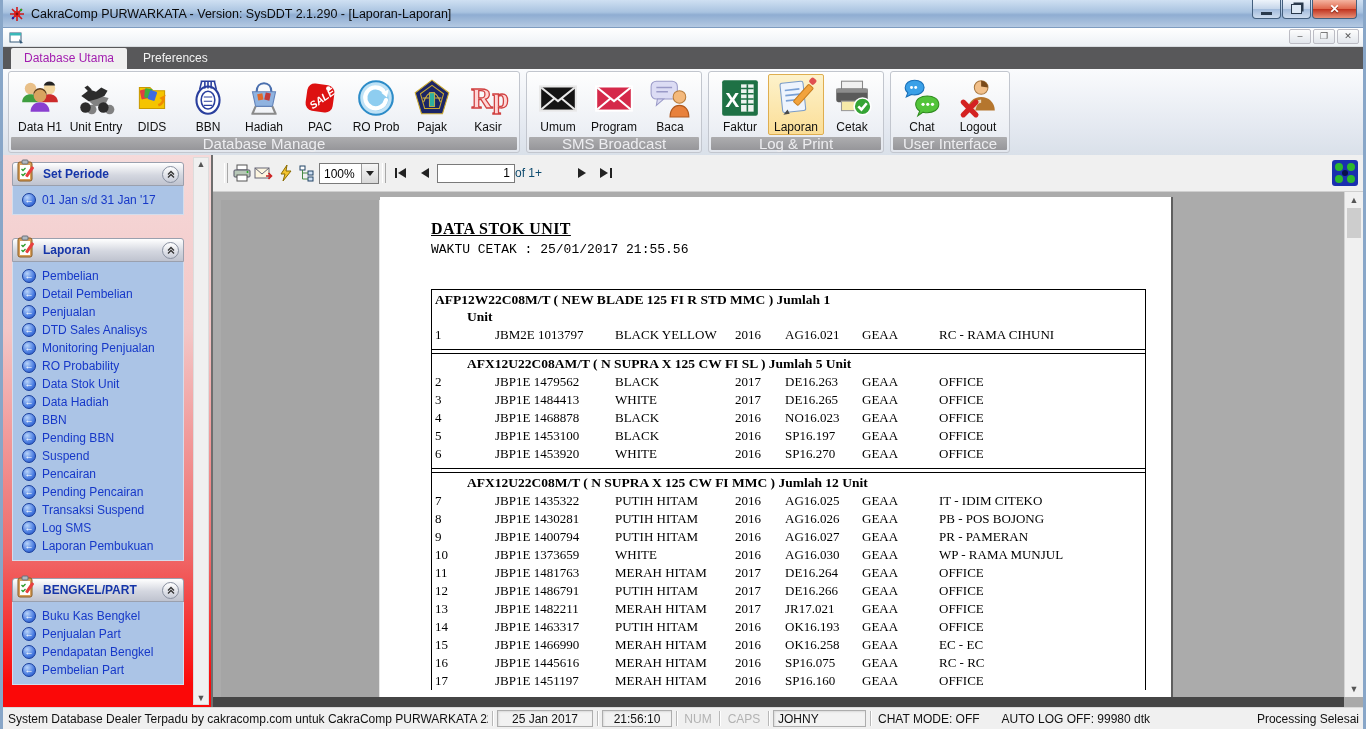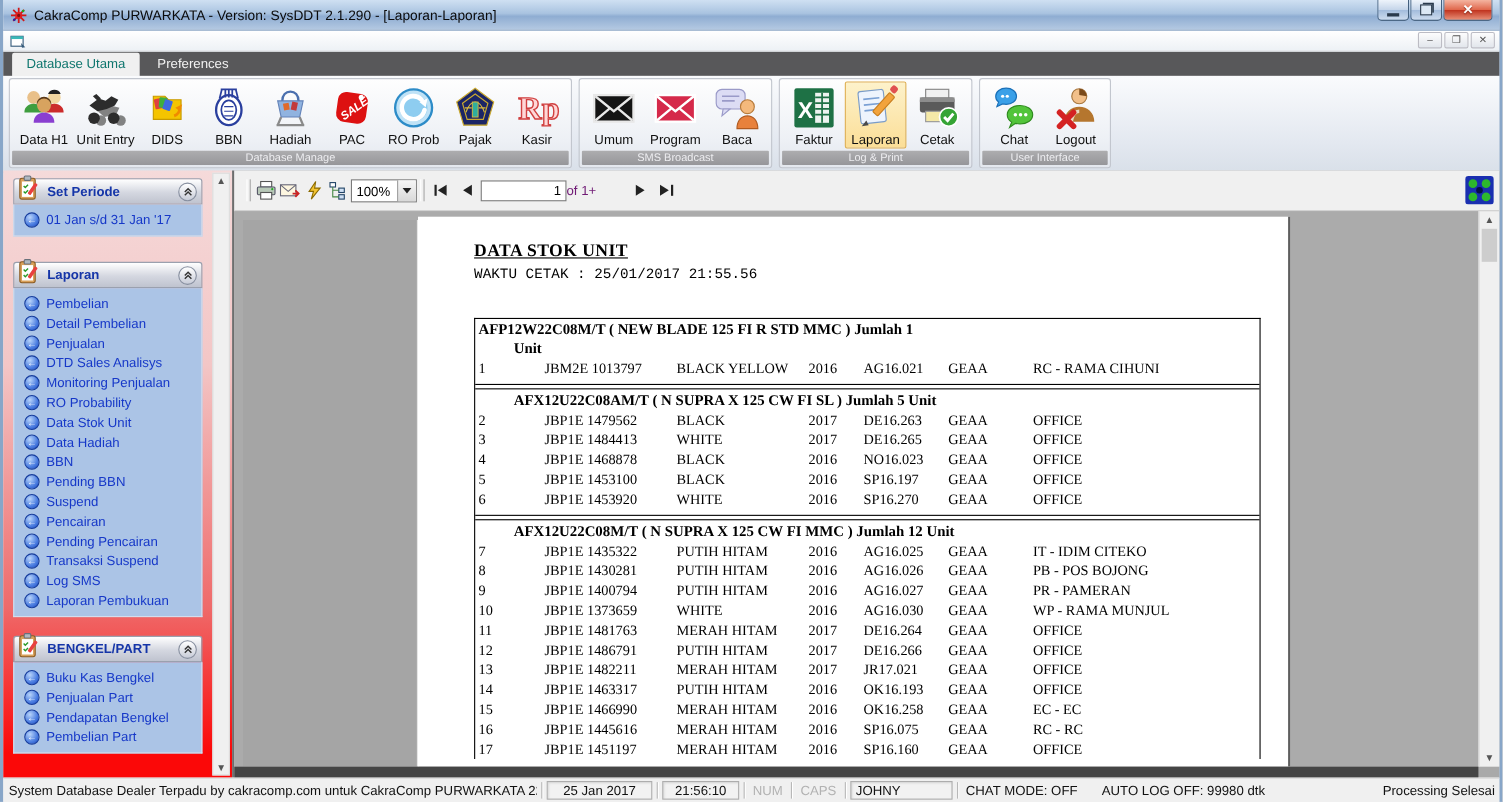--- a/index.html
+++ b/index.html
@@ -19,27 +19,27 @@
 
   
   .menurow{height:18px;background:linear-gradient(#ffffff,#edf1f5);display:flex;align-items:center;position:relative;border-bottom:1px solid #d8dce0;}
   .menurow .form-icon{margin-left:5px;width:16px;height:15px;}
   .mdibtns{position:absolute;right:4px;top:1px;display:flex;gap:2px;}
   .mdib{width:22px;height:15px;border:1px solid #bcbcc4;border-radius:2px;background:linear-gradient(#fdfdfd,#e2e6ec);color:#555;font-size:9px;line-height:13px;text-align:center;box-sizing:border-box;}
 
   
   .tabrow{height:22px;background:#58585a;display:flex;align-items:flex-end;padding-left:8px;gap:3px;}
   .tab{font-size:12px;padding:3px 13px 4px;cursor:default;}
-  .tab.active{background:#f0f0f0;color:#0f766e;border-radius:2px 2px 0 0;}
+  .tab.active{background:#f0f0f0;color:#a21caf;border-radius:2px 2px 0 0;}
   .tab.inactive{color:#f2f2f2;}
 
   
   .ribbon{height:88px;background:linear-gradient(#fafbfd,#e3e8f0 70%,#d9e0e9);display:flex;gap:6px;padding:2px 0 0 5px;box-sizing:border-box;border-bottom:1px solid #b6bcc6;}
   .rgroup-box{position:relative;height:82px;border:1px solid #c2c6ce;border-radius:3px;background:linear-gradient(#fefefe,#edf0f5 70%,#e3e7ee);box-shadow:inset 0 1px 0 #fff;padding:2px 3px 16px 3px;display:flex;align-items:flex-start;box-sizing:border-box;}
-  .rglabel{position:absolute;left:2px;right:2px;bottom:2px;height:13px;background:linear-gradient(#adadaf,#96969a);color:#ededf0;font-size:10px;line-height:13px;text-align:center;border-radius:1px;}
+  .rglabel{position:absolute;left:2px;right:2px;bottom:2px;height:13px;background:linear-gradient(#adadaf,#96969a);color:#ededf0;font-size:15px;line-height:13px;text-align:center;border-radius:1px;}
   .rbtn{width:56px;display:flex;flex-direction:column;align-items:center;padding-top:2px;border:1px solid transparent;border-radius:2px;box-sizing:border-box;}
   .rbtn .ric{width:42px;height:42px;display:block;}
   .rbtn .ric svg{width:100%;height:100%;}
   .rlabel{font-size:12px;color:#101010;margin-top:1px;white-space:nowrap;}
   .rbtn.selected{background:linear-gradient(#fdf2cb,#fbde97);border:1px solid #dfae4f;}
 
   
   .main{position:absolute;top:155px;bottom:22px;left:0;right:0;display:flex;}
 
   
@@ -59,21 +59,21 @@
   
   .content{flex:1;position:relative;background:#a9a9a9;}
   .ptoolbar{position:absolute;top:0;left:0;right:0;height:37px;background:#f0f0f0;border-bottom:1px solid #cfcfcf;display:flex;align-items:center;padding-left:8px;gap:0;box-sizing:border-box;}
   .grip{width:2px;height:20px;border-left:1px solid #fff;border-right:1px solid #a8a8a8;margin:0 3px;}
   .tbi{width:22px;height:20px;display:flex;align-items:center;justify-content:center;}
   .zoombox{width:60px;height:21px;border:1px solid #7a7a7a;background:#fff;display:flex;font-size:12px;box-sizing:border-box;}
   .zoomtxt{flex:1;padding:3px 0 0 4px;}
   .zoombtn{width:16px;background:linear-gradient(#f6f6f6,#d8d8d8);border-left:1px solid #9a9a9a;display:flex;align-items:center;justify-content:center;}
   .darr{width:0;height:0;border-left:4px solid transparent;border-right:4px solid transparent;border-top:5px solid #222;}
   .pageinput{width:78px;height:19px;border:1px solid #7a7a7a;font-size:12px;text-align:right;padding-right:4px;font-family:"Liberation Sans",sans-serif;box-sizing:border-box;}
-  .oflabel{font-size:12px;color:#701a75;}
+  .oflabel{font-size:12px;color:#0c4a6e;}
   .navbtn{width:24px;height:20px;display:flex;align-items:center;justify-content:center;}
   .logo-icon{position:absolute;right:5px;top:5px;width:26px;height:26px;}
 
   .preview{position:absolute;top:37px;left:0;right:19px;bottom:10px;background:#ababab;overflow:hidden;}
   .grouptree{position:absolute;left:8px;top:8px;width:158px;bottom:0;background:#a5a5a5;border-right:2px solid #e6e6e6;}
   .page{position:absolute;left:167px;top:5px;width:793px;height:500px;background:#fff;border-right:2px solid #5e5e5e;box-sizing:border-box;}
   .vscroll{position:absolute;top:37px;right:0;width:19px;bottom:10px;background:#f0f0f0;border-left:1px solid #d4d4d4;box-sizing:border-box;}
   .vs-arrow{position:absolute;left:0;right:0;text-align:center;font-size:9px;color:#555;}
   .vs-thumb{position:absolute;left:2px;right:2px;top:16px;height:30px;background:#cdcdcd;}
   .bottomstrip{position:absolute;left:0;right:19px;bottom:0;height:10px;background:#454545;}

